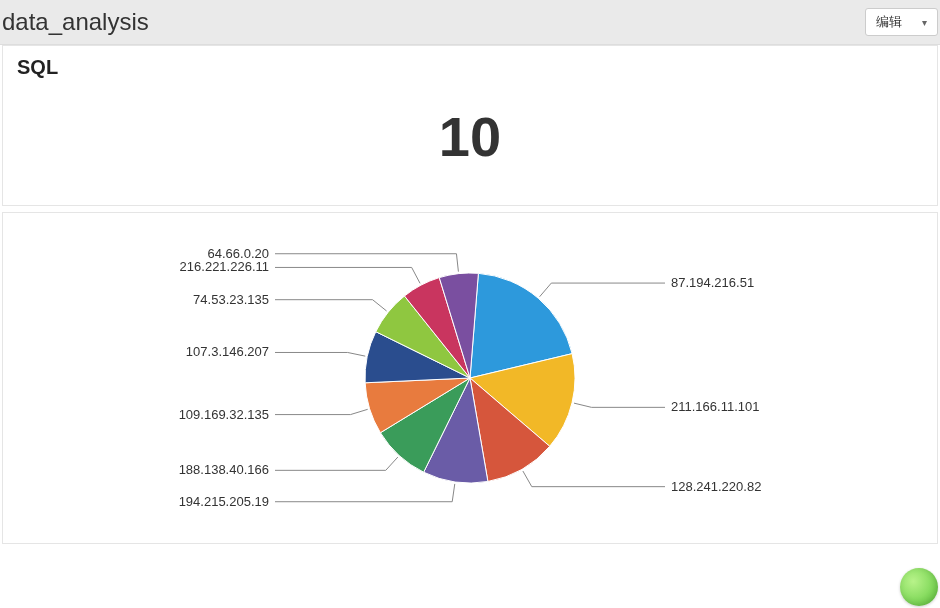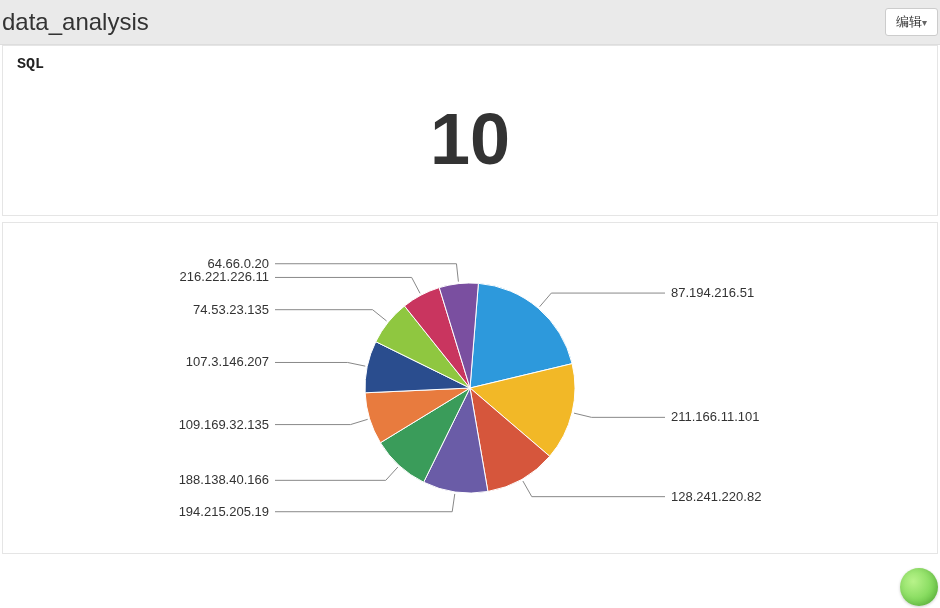--- a/index.html
+++ b/index.html
@@ -26,43 +26,42 @@
     .edit-button {
       background: #fff;
       border: 1px solid #ccc;
       border-radius: 3px;
       padding: 4px 10px;
       font-size: 13px;
       color: #333;
       cursor: pointer;
       display: inline-flex;
       align-items: center;
-      gap: 0;
+      gap: 20px;
     }
     .chevron { font-size: 10px; color: #666; }
     .panel {
       background: #fff;
       border: 1px solid #e5e5e5;
       margin: 0 2px;
       margin-bottom: 6px;
     }
     .panel:first-of-type { margin-top: 0; border-top: none; }
     .panel-header {
       padding: 10px 14px;
-      font-size: 15px;
+      font-size: 20px;
       font-weight: 700;
       color: #222;
-      font-family: Liberation Mono, monospace;
     }
     .sql-panel-body {
       text-align: center;
       padding: 20px 0 40px 0;
     }
     .big-number {
-      font-size: 72px;
+      font-size: 56px;
       font-weight: 700;
       color: #333;
       line-height: 1;
     }
     .pie-panel-body {
       position: relative;
       height: 330px;
     }
     svg.pie { display: block; }
     .fab {

